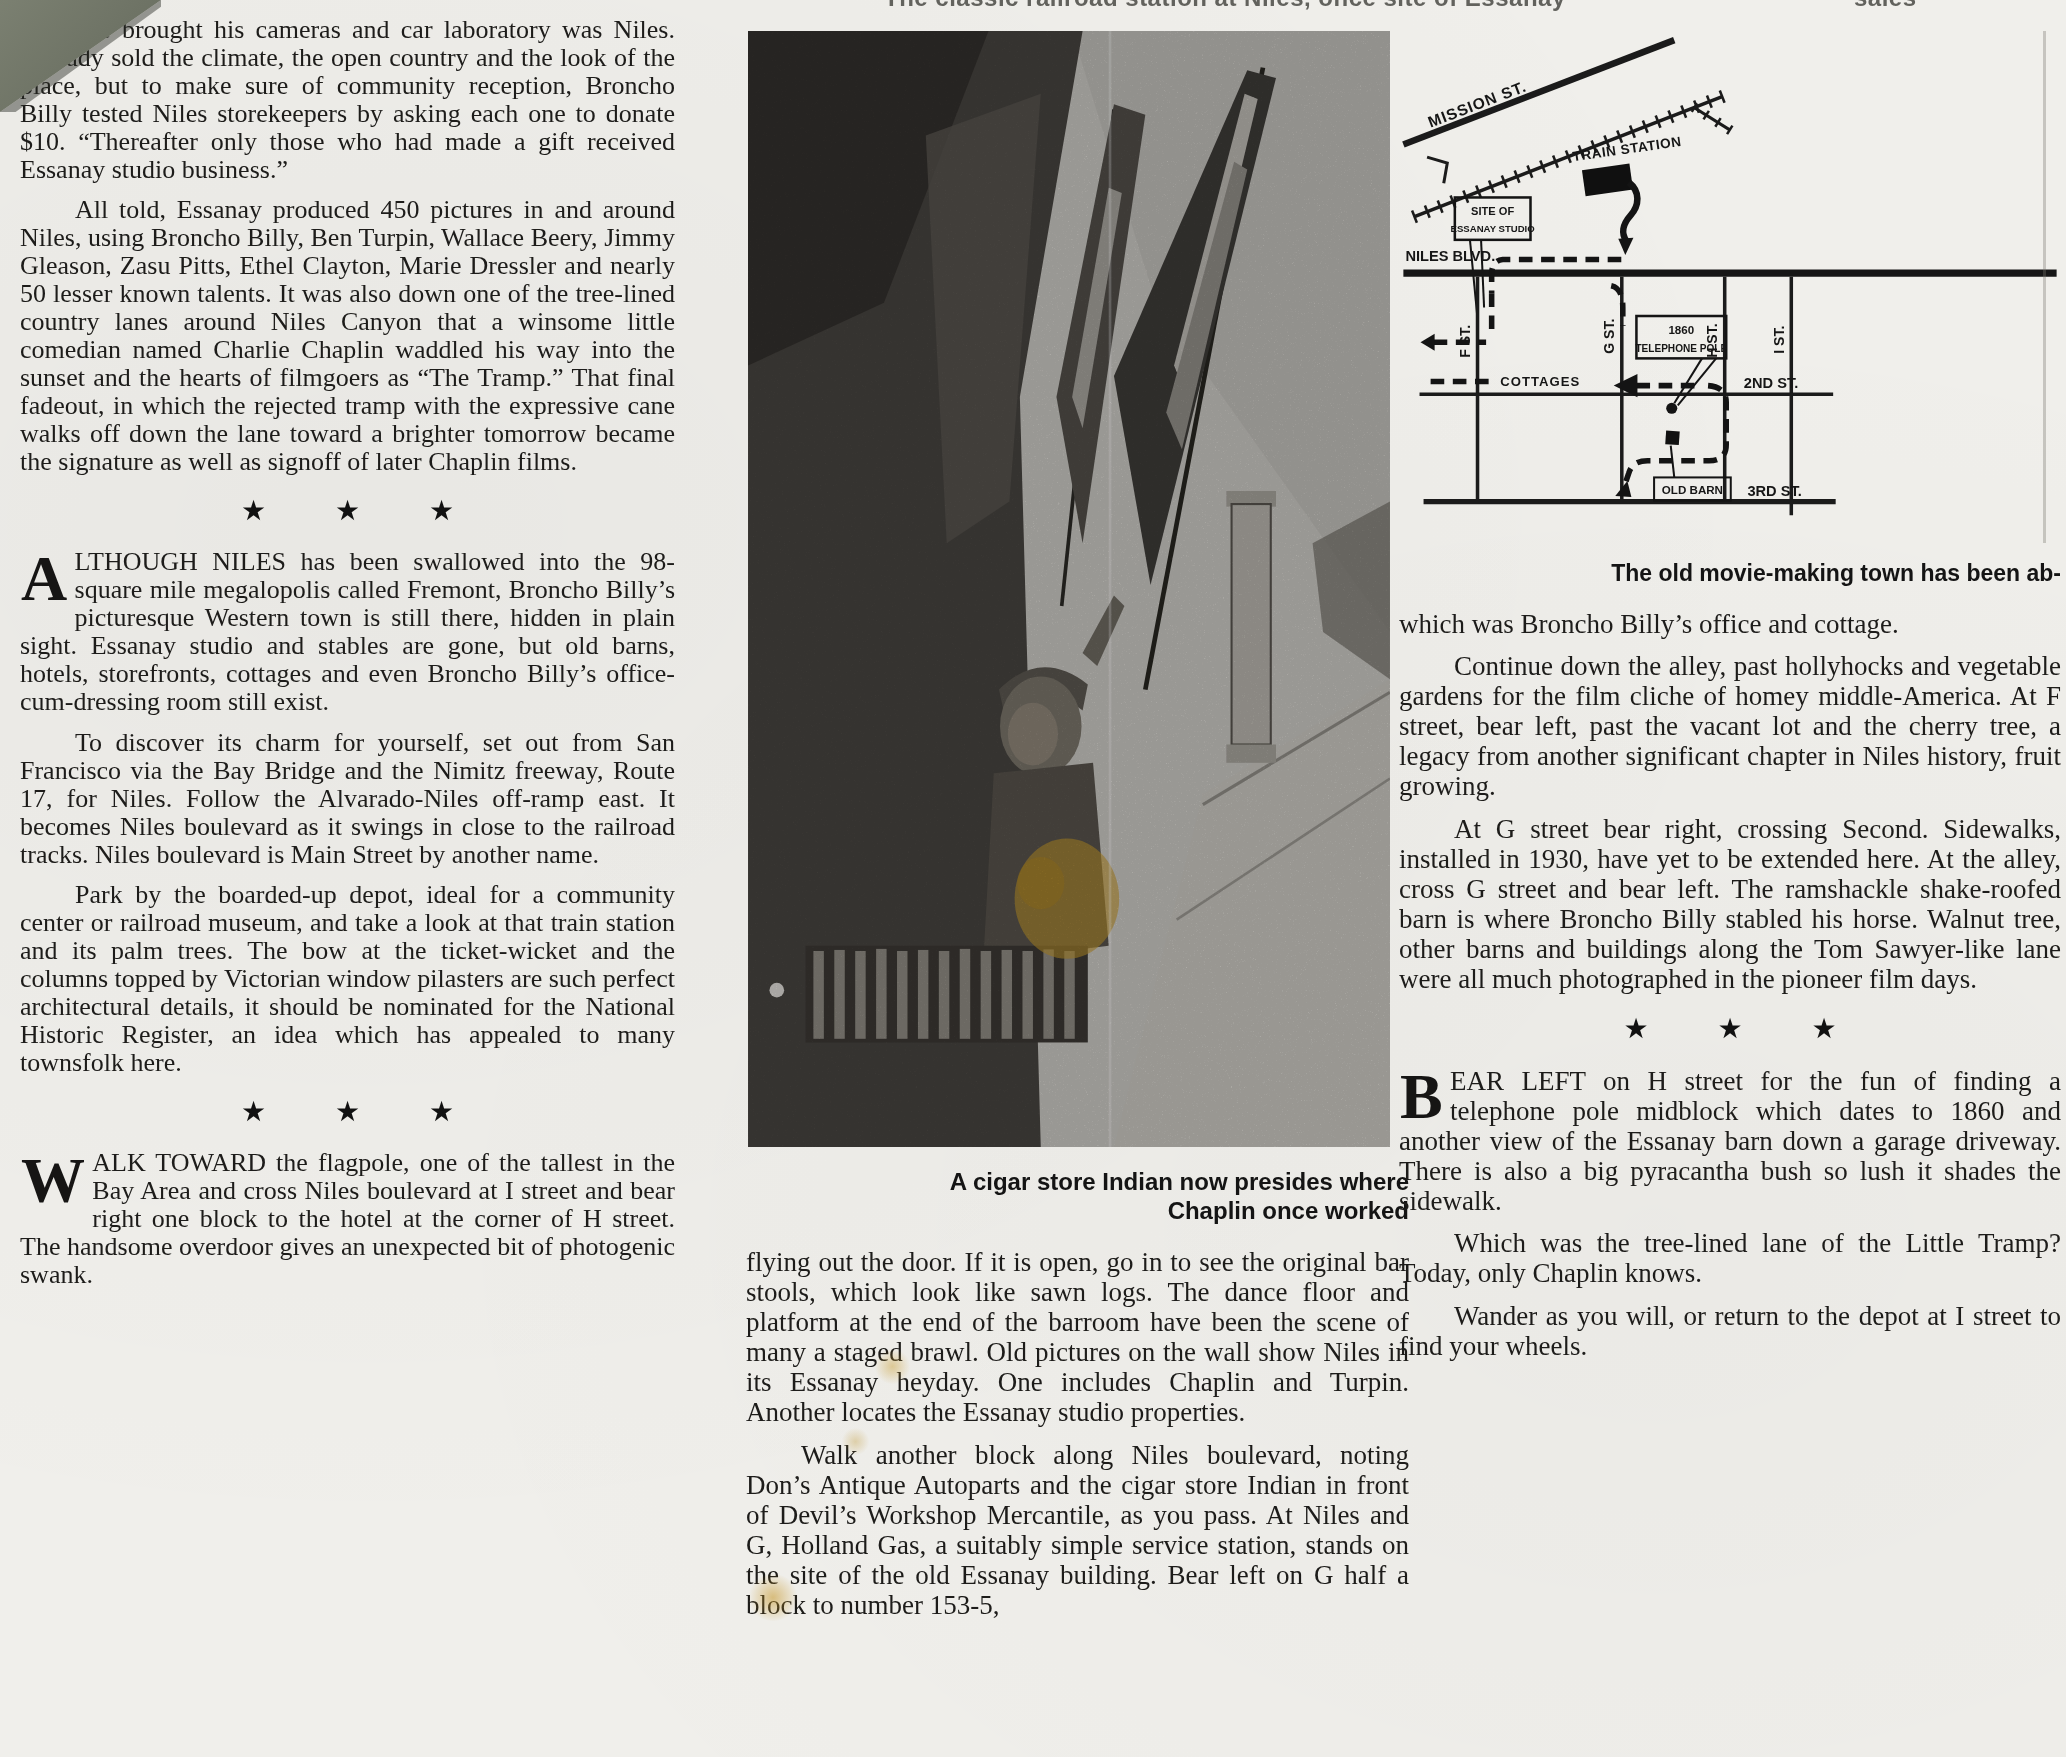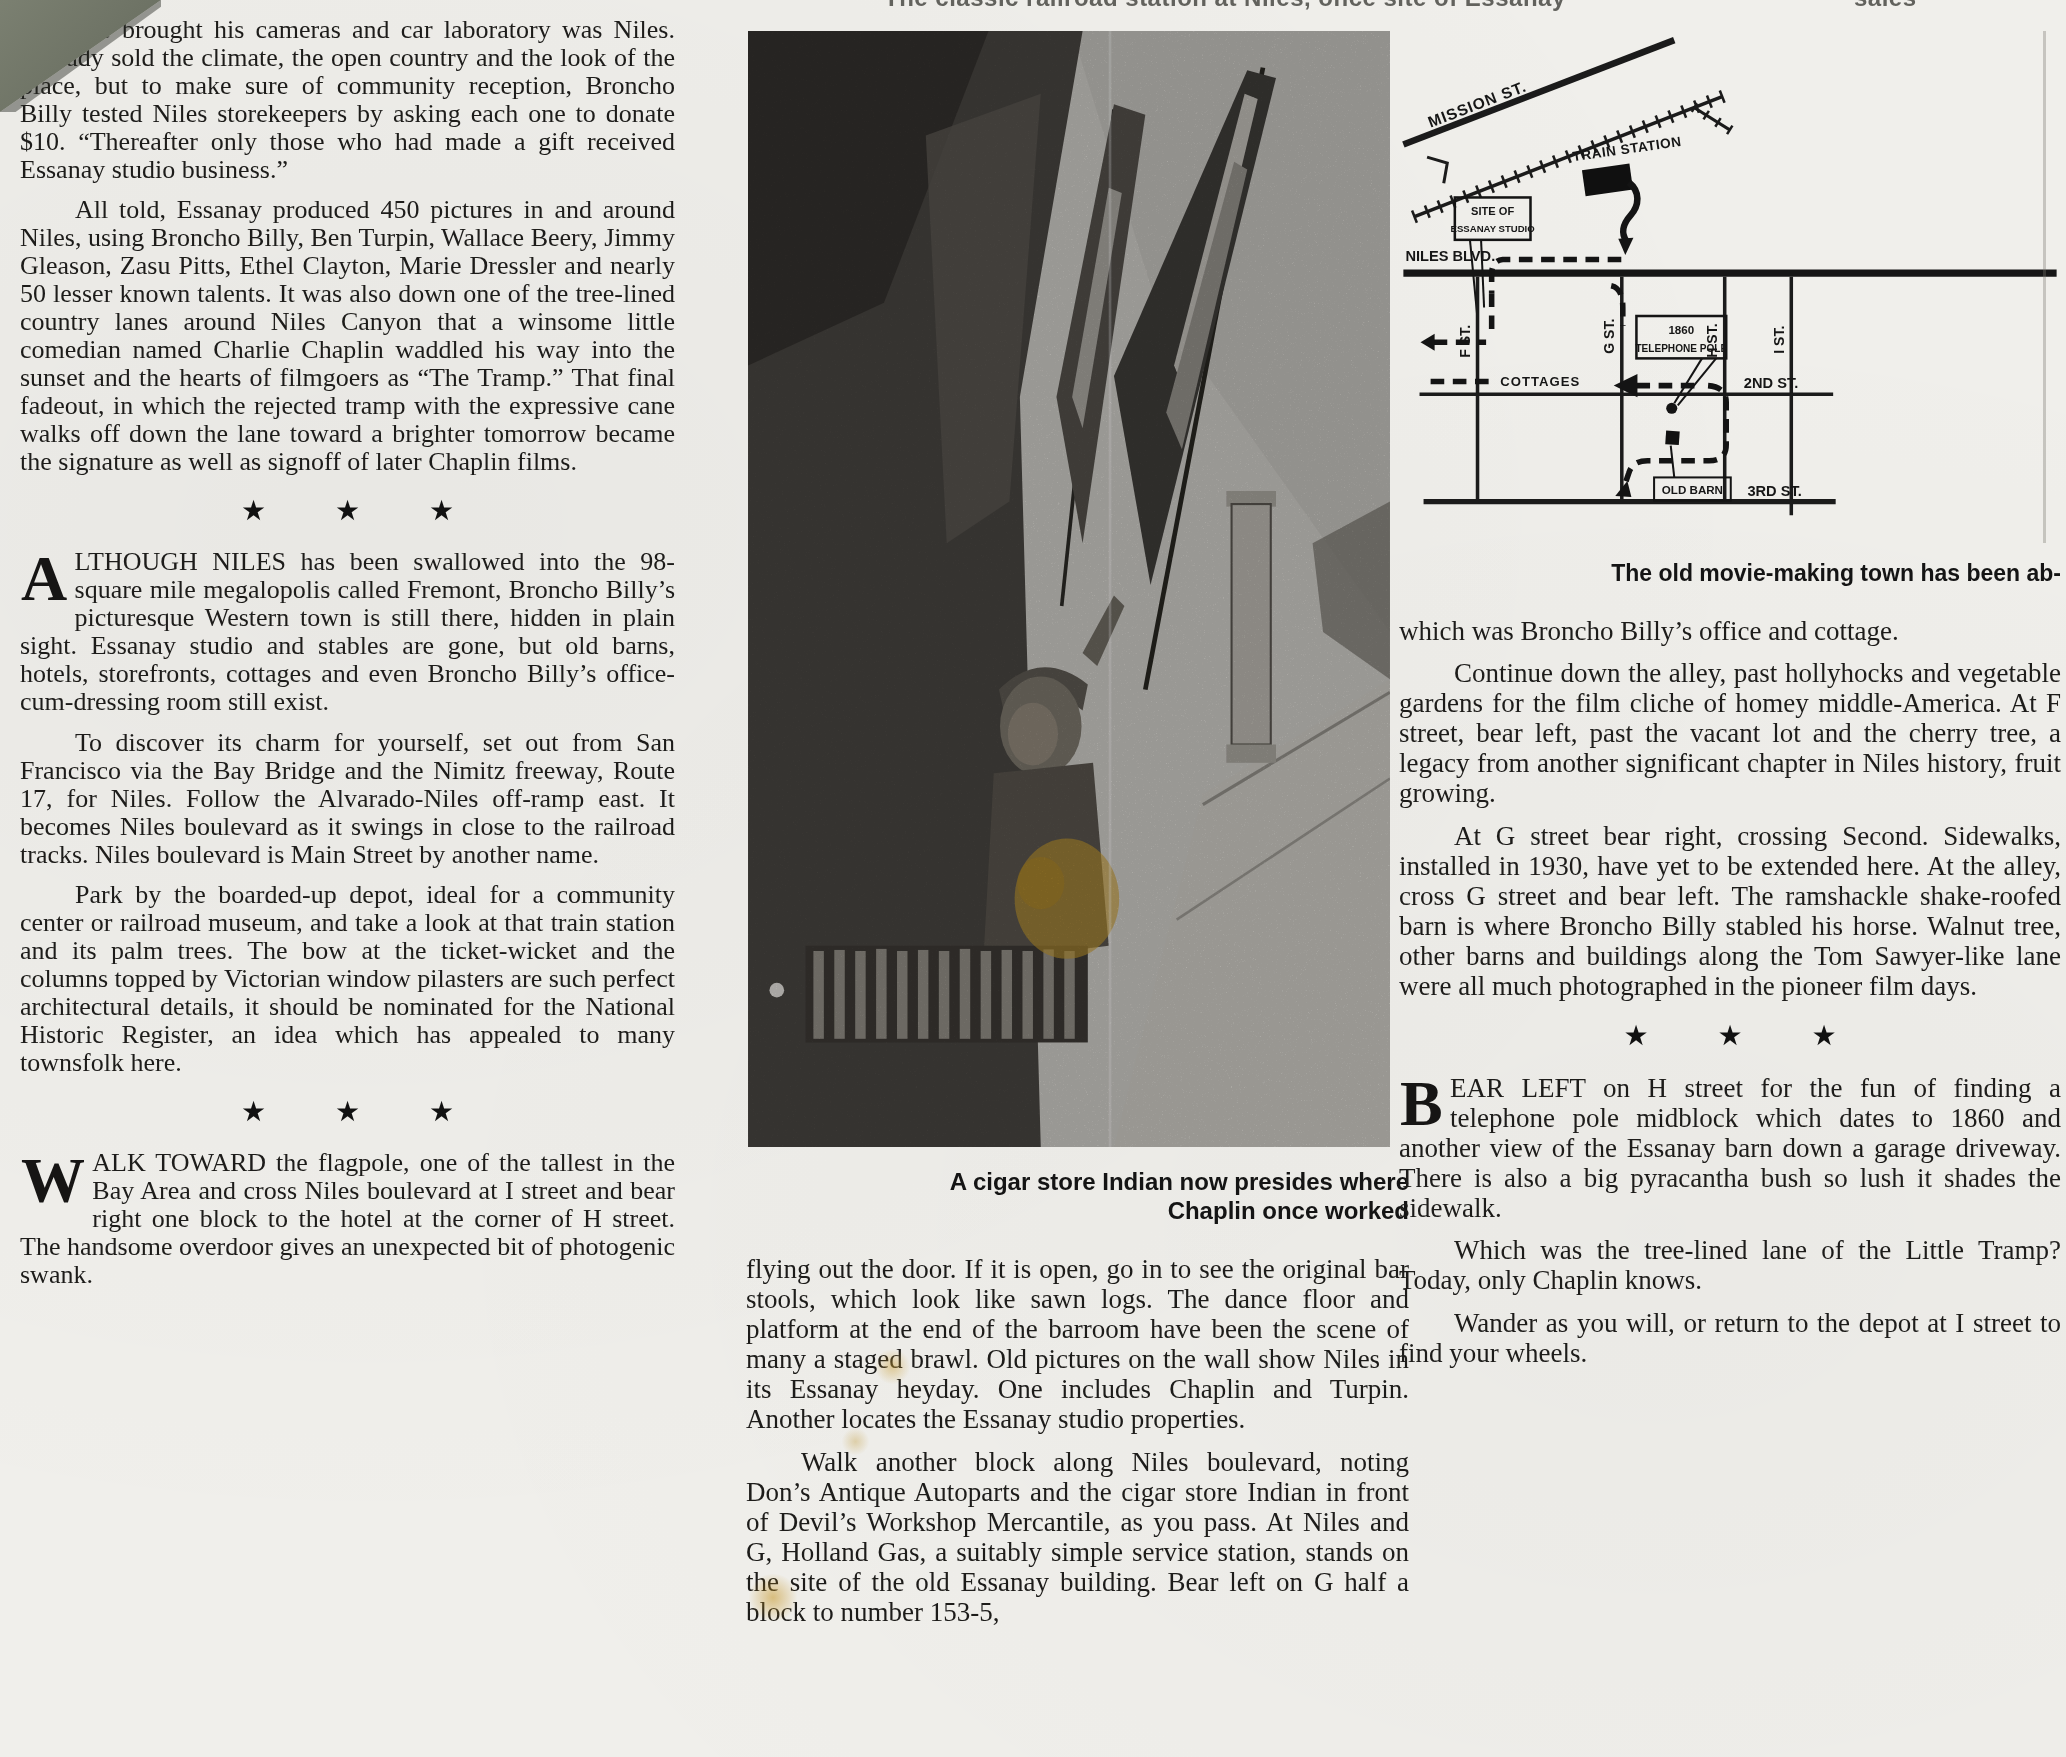--- a/index.html
+++ b/index.html
@@ -46,21 +46,21 @@
          font-size:28px;letter-spacing:30px;text-indent:30px;color:#111;
          font-family:"DejaVu Sans", sans-serif;}
 
   .photo-wrap{width:642px;margin:0 0 0 2.1px;}
   .caption{
     text-align:right;font:700 24px/29px "Liberation Sans", sans-serif;
     color:#141414;margin-top:18px;
   }
   .caption .cl{display:block;}
   .map-caption{margin-top:13.6px;font-size:23px;line-height:28px;}
-  .after-caption{margin-top:29px;}
+  .after-caption{margin-top:22px;}
 
   
   .stain{position:absolute;border-radius:50%;pointer-events:none;}
   .stain.a{left:747px;top:1574px;width:52px;height:47px;background:radial-gradient(circle,rgba(196,148,36,.55),rgba(196,148,36,0) 70%);}
   .stain.b{left:874px;top:1349px;width:37px;height:35px;background:radial-gradient(circle,rgba(200,156,48,.45),rgba(200,156,48,0) 70%);}
   .stain.c{left:841px;top:1428px;width:29px;height:27px;background:radial-gradient(circle,rgba(190,150,50,.35),rgba(190,150,50,0) 70%);}
   .crease-v{position:absolute;left:2043px;top:31px;width:2.6px;height:512px;background:rgba(120,118,110,.35);}
 
   svg text{font-family:"Liberation Sans", sans-serif;font-weight:700;fill:#161616;}
 </style>

